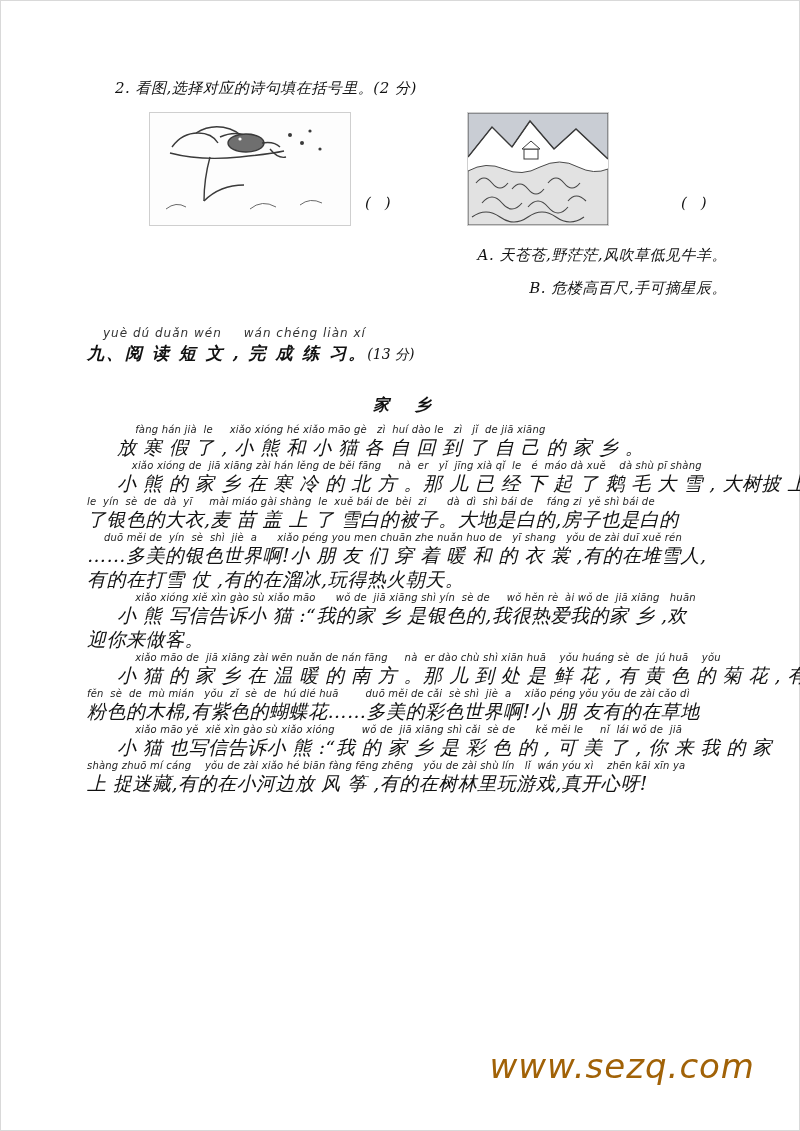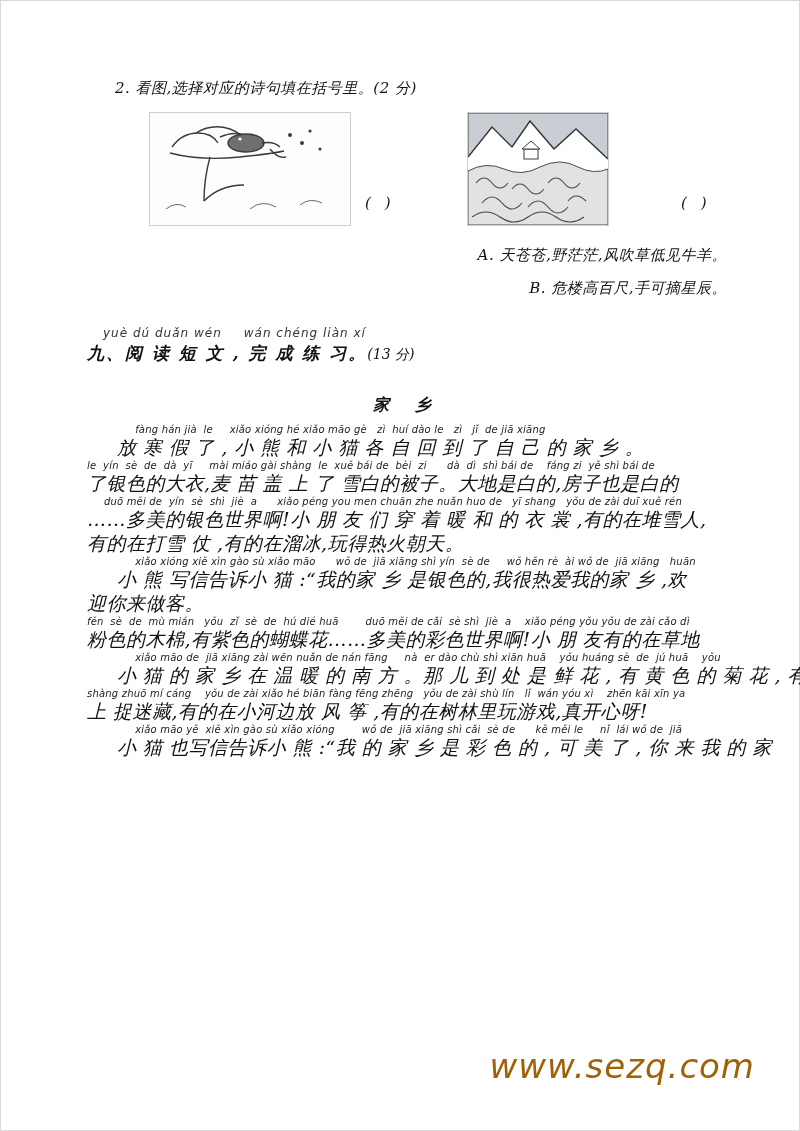--- a/index.html
+++ b/index.html
@@ -211,20 +211,24 @@
 
       <div class="article-title">家 乡</div>
 
       <div>
 
         <div class="pline">
           <div class="py indent-py">   fàng hán jià  le     xiǎo xióng hé xiǎo māo gè   zì  huí dào le   zì   jǐ  de jiā xiāng</div>
           <div class="hz indent2">放 寒 假 了 , 小 熊 和 小 猫 各 自 回 到 了 自 己 的 家 乡 。</div>
         </div>
 
+        <div class="pline">
+          <div class="py indent-py">  xiǎo xióng de  jiā xiāng zài hán lěng de běi fāng     nà  er   yǐ  jīng xià qǐ  le   é  máo dà xuě    dà shù pī shàng</div>
+          <div class="hz indent2">小 熊 的 家 乡 在 寒 冷 的 北 方 。那 儿 已 经 下 起 了 鹅 毛 大 雪 , 大树披 上</div>
+        </div>
 
         <div class="pline">
           <div class="py">le  yín  sè  de  dà  yī     mài miáo gài shàng  le  xuě bái de  bèi  zi      dà  dì  shì bái de    fáng zi  yě shì bái de</div>
           <div class="hz">了银色的大衣,麦 苗 盖 上 了 雪白的被子。大地是白的,房子也是白的</div>
         </div>
 
         <div class="pline">
           <div class="py">     duō měi de  yín  sè  shì  jiè  a      xiǎo péng you men chuān zhe nuǎn huo de   yī shang   yǒu de zài duī xuě rén</div>
           <div class="hz">……多美的银色世界啊!小 朋 友 们 穿 着 暖 和 的 衣 裳 ,有的在堆雪人,</div>
         </div>
@@ -236,38 +240,38 @@
         <div class="pline">
           <div class="py indent-py">   xiǎo xióng xiě xìn gào sù xiǎo māo      wǒ de  jiā xiāng shì yín  sè de     wǒ hěn rè  ài wǒ de  jiā xiāng   huān</div>
           <div class="hz indent2">小 熊 写信告诉小 猫 :“我的家 乡 是银色的,我很热爱我的家 乡 ,欢</div>
         </div>
 
         <div class="pline">
           <div class="hz">迎你来做客。</div>
         </div>
 
         <div class="pline">
+          <div class="py indent-py">   xiǎo māo de  jiā xiāng zài wēn nuǎn de nán fāng     nà  er dào chù shì xiān huā    yǒu huáng sè  de  jú huā    yǒu</div>
+          <div class="hz indent2">小 猫 的 家 乡 在 温 暖 的 南 方 。那 儿 到 处 是 鲜 花 , 有 黄 色 的 菊 花 , 有</div>
+        </div>
+
+        <div class="pline">
           <div class="py">fěn  sè  de  mù mián   yǒu  zǐ  sè  de  hú dié huā        duō měi de cǎi  sè shì  jiè  a    xiǎo péng yǒu yǒu de zài cǎo dì</div>
           <div class="hz">粉色的木棉,有紫色的蝴蝶花……多美的彩色世界啊!小 朋 友有的在草地</div>
         </div>
 
         <div class="pline">
-          <div class="py indent-py">   xiǎo māo de  jiā xiāng zài wēn nuǎn de nán fāng     nà  er dào chù shì xiān huā    yǒu huáng sè  de  jú huā    yǒu</div>
-          <div class="hz indent2">小 猫 的 家 乡 在 温 暖 的 南 方 。那 儿 到 处 是 鲜 花 , 有 黄 色 的 菊 花 , 有</div>
+          <div class="py indent-py">   xiǎo māo yě  xiě xìn gào sù xiǎo xióng        wǒ de  jiā xiāng shì cǎi  sè de      kě měi le     nǐ  lái wǒ de  jiā</div>
+          <div class="hz indent2">小 猫 也写信告诉小 熊 :“我 的 家 乡 是 彩 色 的 , 可 美 了 , 你 来 我 的 家</div>
         </div>
 
         <div class="pline">
           <div class="py">shàng zhuō mí cáng    yǒu de zài xiǎo hé biān fàng fēng zhēng   yǒu de zài shù lín   lǐ  wán yóu xì    zhēn kāi xīn ya</div>
           <div class="hz">上 捉迷藏,有的在小河边放 风 筝 ,有的在树林里玩游戏,真开心呀!</div>
         </div>
 
-        <div class="pline">
-          <div class="py indent-py">   xiǎo māo yě  xiě xìn gào sù xiǎo xióng        wǒ de  jiā xiāng shì cǎi  sè de      kě měi le     nǐ  lái wǒ de  jiā</div>
-          <div class="hz indent2">小 猫 也写信告诉小 熊 :“我 的 家 乡 是 彩 色 的 , 可 美 了 , 你 来 我 的 家</div>
-        </div>
-
       </div>
     </div>
 
   </div>
 
   <div class="watermark">www.sezq.com</div>
 </div>
 
 </body></html>

